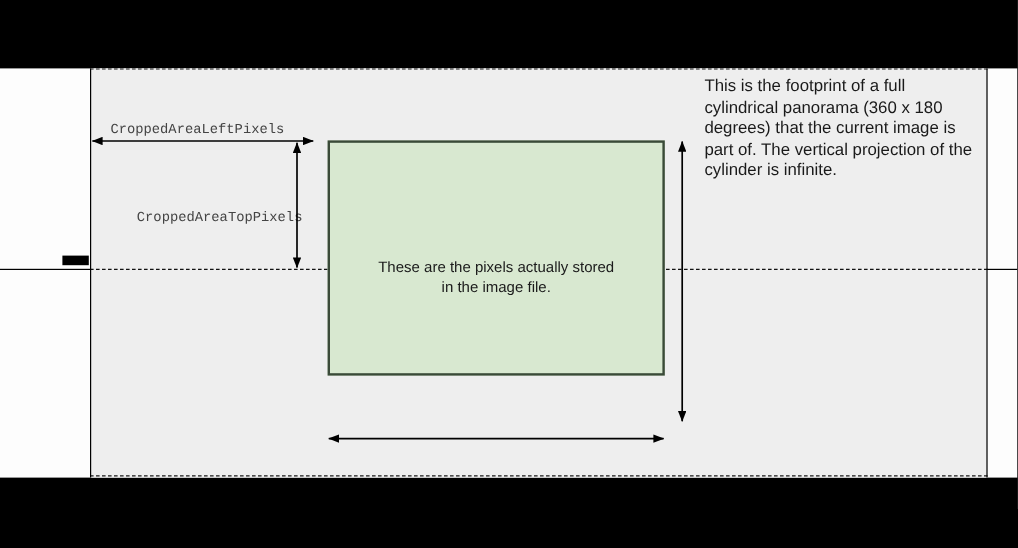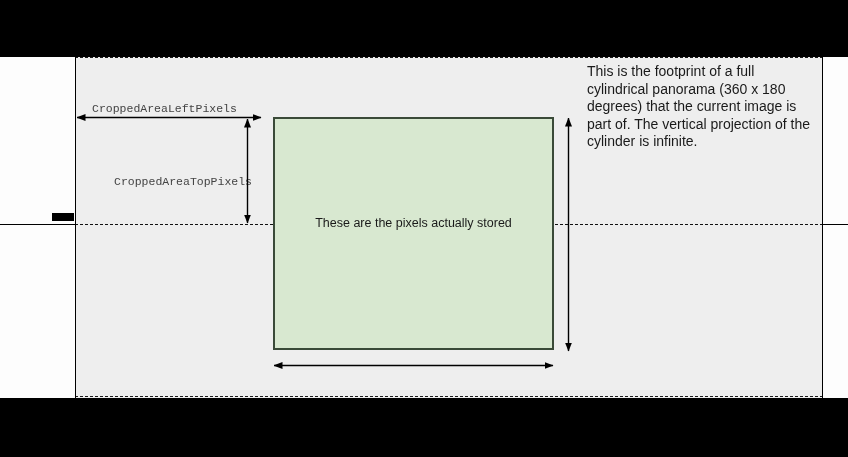--- a/index.html
+++ b/index.html
@@ -99,21 +99,21 @@
     width: 22px;
     height: 8px;
     background: #000000;
   }
   
   #cropped-image-rect {
     position: absolute;
     left: 273px;
     top: 117px;
     width: 281px;
-    height: 233px;
+    height: 196px;
     background: #d8e8d0;
     border: 2px solid #3a4a38;
     box-sizing: border-box;
   }
   #cropped-image-caption {
     position: absolute;
     left: 0;
     right: 0;
     top: 96px;
     text-align: center;
@@ -170,20 +170,21 @@
   <div id="footprint-right-edge"></div>
 
   <div id="equator-dashed"></div>
   <div id="equator-solid-left"></div>
   <div id="equator-solid-right"></div>
   <div id="equator-marker"></div>
 
   <div id="cropped-image-rect">
     <div id="cropped-image-caption">
       <div>These are the pixels actually stored</div>
+      <div>in the image file.</div>
     </div>
   </div>
 
   <div id="panorama-note">This is the footprint of a full cylindrical panorama (360 x 180 degrees) that the current image is part of.  The vertical projection of the cylinder is infinite.</div>
 
   <div class="mono-label" id="label-left-pixels">CroppedAreaLeftPixels</div>
   <div class="mono-label" id="label-top-pixels">CroppedAreaTopPixels</div>
 
   <svg id="arrow-layer" viewBox="0 0 848 457">
     <defs>

